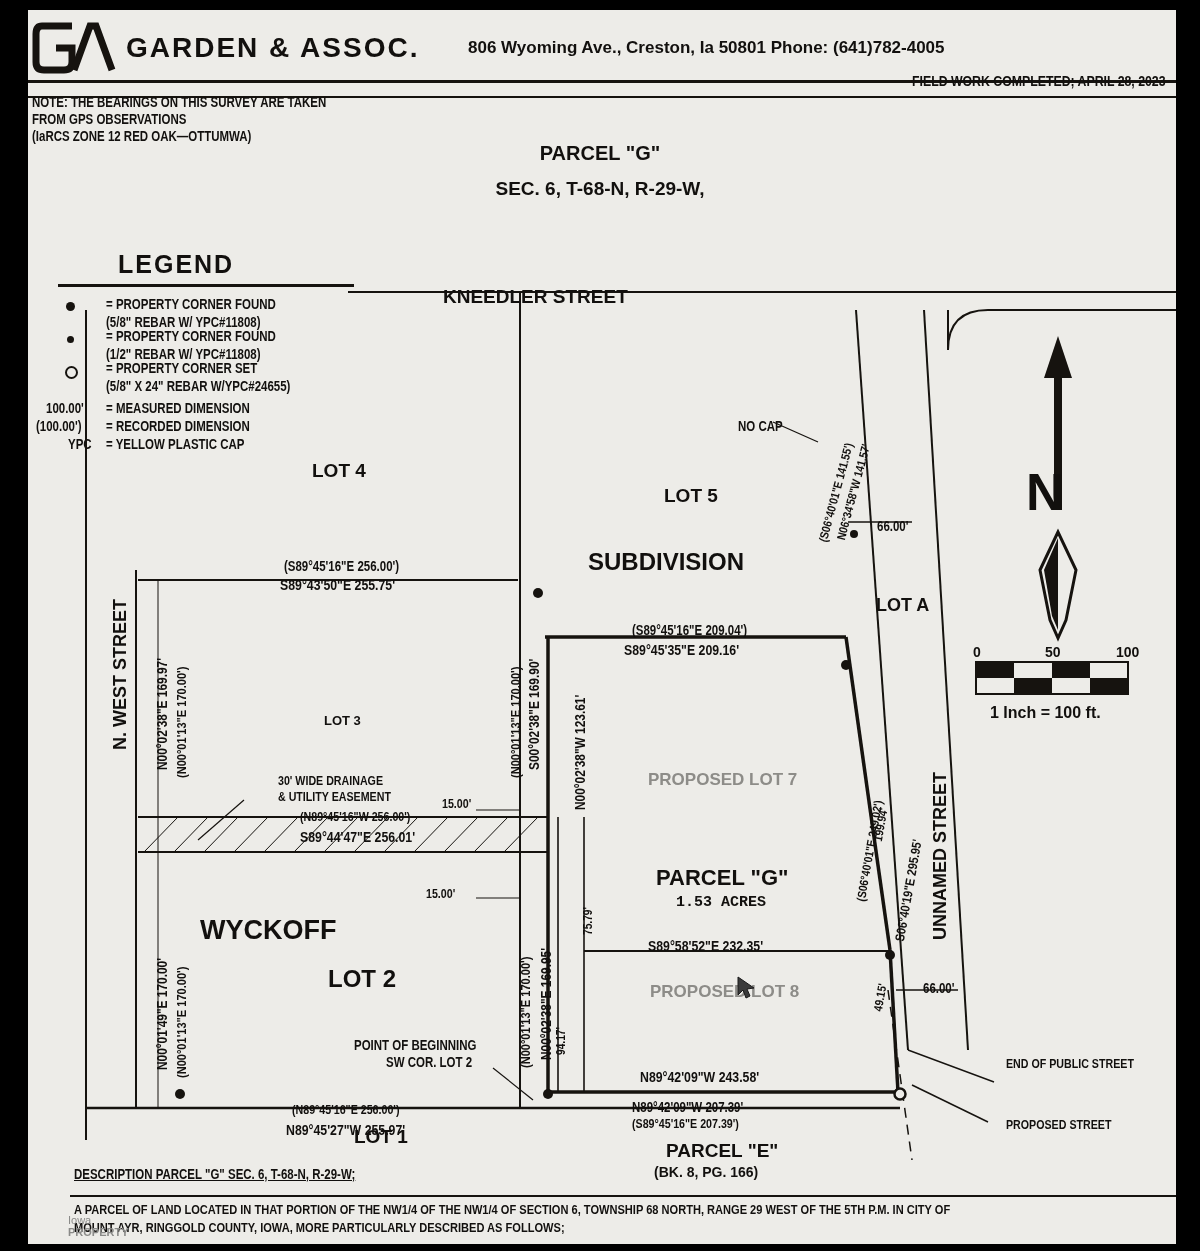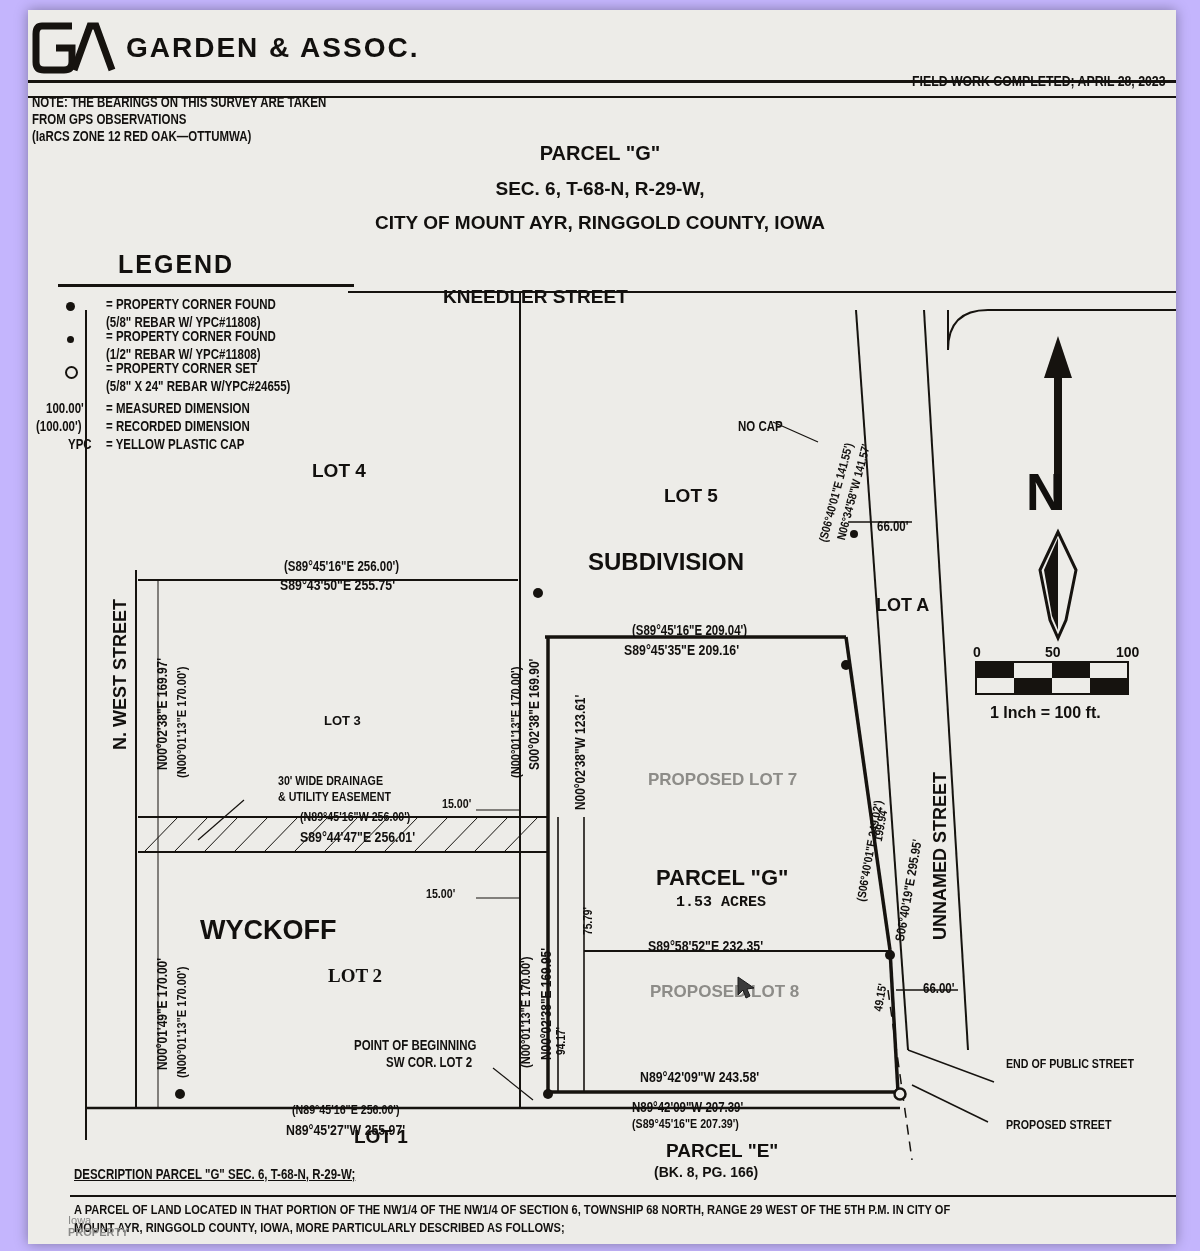--- a/index.html
+++ b/index.html
@@ -1,17 +1,17 @@
 <!DOCTYPE html>
 <html><head>
 <meta charset="utf-8">
 <style>
   html,body{margin:0;padding:0;background:#6e6e6e;}
   body{font-family:"Liberation Sans", sans-serif;}
-  #page{position:relative;width:1200px;height:1251px;background:#c4b5fd;overflow:hidden;}
+  #page{position:relative;width:1200px;height:1251px;background:#000000;overflow:hidden;}
   #sheet{position:absolute;left:28px;top:10px;width:1148px;height:1234px;background:#edece8;
          box-shadow:0 0 12px rgba(0,0,0,.35);}
   .t{position:absolute;white-space:nowrap;color:#12100e;}
   .cond{transform:scaleX(.82);transform-origin:left center;}
   .b{font-weight:bold;}
   .line{position:absolute;background:#16130f;}
   .ctr{transform:translateX(-50%);}
   .rot90{transform-origin:left top;}
   
   #hdr-rule{left:0;top:70px;width:1148px;height:3px;}
@@ -32,31 +32,31 @@
 <div id="page">
   <div id="sheet">
 
     <div class="logo">
       <svg width="78" height="52" viewBox="0 0 78 52">
         <path d="M38 4 L8 4 Q2 4 2 12 L2 40 Q2 48 10 48 L30 48 Q38 48 38 40 L38 26 L22 26" fill="none" stroke="#16130f" stroke-width="7"></path>
         <path d="M40 48 L56 4 L62 4 L78 48" fill="none" stroke="#16130f" stroke-width="7"></path>
       </svg>
     </div>
     <div class="t title" style="left:98px;top:22px;font-size:28px;letter-spacing:2px;">GARDEN &amp; ASSOC.</div>
+    <div class="t b" style="left:440px;top:28px;font-size:17px;">806 Wyoming Ave., Creston, Ia  50801   Phone: (641)782-4005</div>
     <div class="line" id="hdr-rule"></div>
     <div class="t b cond" style="left:884px;top:62px;font-size:15px;">FIELD WORK COMPLETED; APRIL 28, 2023</div>
     <div class="line" id="hdr-rule2"></div>
 
     <div class="t b cond" style="left:4px;top:84px;font-size:14px;">NOTE: THE BEARINGS ON THIS SURVEY ARE TAKEN</div>
     <div class="t b cond" style="left:4px;top:101px;font-size:14px;">FROM GPS OBSERVATIONS</div>
     <div class="t b cond" style="left:4px;top:118px;font-size:14px;">(IaRCS ZONE 12 RED OAK—OTTUMWA)</div>
 
     <div class="t b ctr" style="left:572px;top:132px;font-size:20px;">PARCEL "G"</div>
     <div class="t b ctr" style="left:572px;top:168px;font-size:19px;">SEC. 6, T-68-N, R-29-W,</div>
-    <div class="t b ctr" style="left:572px;top:202px;font-size:19px;">CITY OF MOUNT AYR, RINGGOLD COUNTY, IOWA</div>
 
     <div class="t b" style="left:90px;top:240px;font-size:25px;letter-spacing:2px;">LEGEND</div>
     <div class="line" style="left:30px;top:274px;width:296px;height:3px;"></div>
 
     <div class="dot" style="left:38px;top:292px;"></div>
     <div class="t b cond" style="left:78px;top:286px;font-size:14px;">= PROPERTY CORNER FOUND</div>
     <div class="t b cond" style="left:78px;top:304px;font-size:14px;">(5/8" REBAR W/ YPC#11808)</div>
 
     <div class="dotsm" style="left:39px;top:326px;"></div>
     <div class="t b cond" style="left:78px;top:318px;font-size:14px;">= PROPERTY CORNER FOUND</div>
@@ -176,21 +176,21 @@
       <circle cx="872" cy="1084" r="5.5" fill="#edece8" stroke="#16130f" stroke-width="2.5"></circle>
     </svg>
 
     <div class="t b" style="left:415px;top:276px;font-size:19px;">KNEEDLER STREET</div>
 
     <div class="t b rot90" style="left:82px;top:740px;font-size:18px;transform:rotate(-90deg);transform-origin:left top;">N. WEST STREET</div>
     <div class="t b rot90" style="left:902px;top:930px;font-size:18px;transform:rotate(-90deg);transform-origin:left top;">UNNAMED STREET</div>
 
     <div class="t b" style="left:284px;top:450px;font-size:19px;">LOT 4</div>
     <div class="t b" style="left:296px;top:703px;font-size:13px;">LOT 3</div>
-    <div class="t b" style="left:300px;top:955px;font-size:19px;font-family:Liberation Serif, serif;">LOT 2</div>
+    <div class="t b" style="left:300px;top:955px;font-size:24px;">LOT 2</div>
     <div class="t b" style="left:326px;top:1116px;font-size:19px;">LOT 1</div>
     <div class="t b" style="left:636px;top:475px;font-size:19px;">LOT 5</div>
     <div class="t b" style="left:848px;top:585px;font-size:18px;">LOT A</div>
     <div class="t b" style="left:560px;top:538px;font-size:24px;">SUBDIVISION</div>
     <div class="t b" style="left:172px;top:905px;font-size:27px;">WYCKOFF</div>
     <div class="t b cond" style="left:710px;top:408px;font-size:14px;">NO CAP</div>
 
     <div class="t b" style="left:628px;top:855px;font-size:22px;">PARCEL "G"</div>
     <div class="t b" style="left:648px;top:884px;font-size:15px;font-family:Liberation Mono, monospace;">1.53 ACRES</div>
     <div class="t b ghost" style="left:620px;top:760px;font-size:17px;">PROPOSED LOT 7</div>

